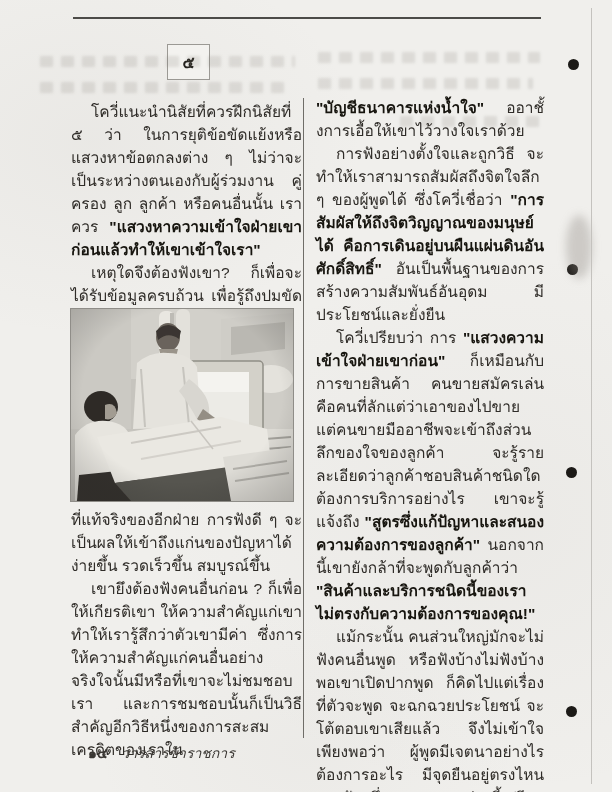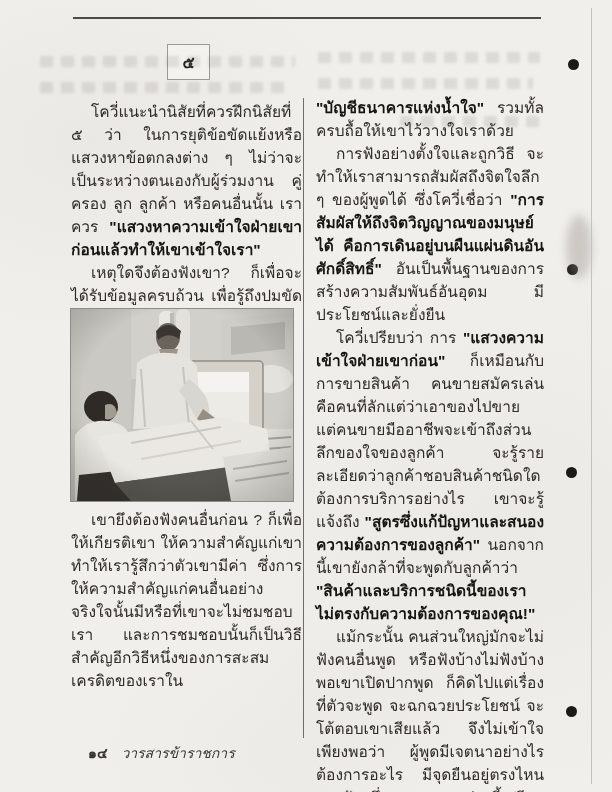--- a/index.html
+++ b/index.html
@@ -139,25 +139,26 @@
 
         <path d="M152 148 L222 138 L222 192 L160 192 Z" fill="#dddbd5"></path>
         <line x1="162" y1="160" x2="216" y2="152" stroke="#b0aea8" stroke-width="2"></line>
         <line x1="164" y1="172" x2="218" y2="164" stroke="#b0aea8" stroke-width="2"></line>
       </g>
       <rect x="0" y="0" width="222" height="192" fill="url(#vig)"></rect>
     </svg>
   </div>
 
   <div class="col col-left-bot">
+    <p><span>ที่แท้จริงของอีกฝ่าย การฟังดี ๆ จะเป็นผลให้เข้าถึงแก่นของปัญหาได้ง่ายขึ้น รวดเร็วขึ้น สมบูรณ์ขึ้น</span></p>
     <p class="indent"><span>เขายึงต้องฟังคนอื่นก่อน ? ก็เพื่อให้เกียรติเขา ให้ความสำคัญแก่เขา ทำให้เรารู้สึกว่าตัวเขามีค่า ซึ่งการให้ความสำคัญแก่คนอื่นอย่างจริงใจนั้นมีหรือที่เขาจะไม่ชมชอบเรา และการชมชอบนั้นก็เป็นวิธีสำคัญอีกวิธีหนึ่งของการสะสมเครดิตของเราใน</span></p>
   </div>
 
   <div class="col col-right">
-    <p><b>"บัญชีธนาคารแห่งน้ำใจ"</b><span> รวมทั้ลครบถื้อให้เขาไว้วางใจเราด้วย</span></p>
+    <p><b>"บัญชีธนาคารแห่งน้ำใจ"</b><span> ออาชั้งการเอื้อให้เขาไว้วางใจเราด้วย</span></p>
     <p class="indent"><span>การฟังอย่างตั้งใจและถูกวิธี จะทำให้เราสามารถสัมผัสถึงจิตใจลึก ๆ ของผู้พูดได้ ซึ่งโควี่เชื่อว่า </span><b>"การสัมผัสให้ถึงจิตวิญญาณของมนุษย์ได้ คือการเดินอยู่บนผืนแผ่นดินอันศักดิ์สิทธิ์"</b><span> อันเป็นพื้นฐานของการสร้างความสัมพันธ์อันอุดม มีประโยชน์และยั่งยืน</span></p>
     <p class="indent"><span>โควี่เปรียบว่า การ </span><b>"แสวงความเข้าใจฝ่ายเขาก่อน"</b><span> ก็เหมือนกับการขายสินค้า คนขายสมัครเล่นคือคนที่ลักแต่ว่าเอาของไปขาย แต่คนขายมืออาชีพจะเข้าถึงส่วนลึกของใจของลูกค้า จะรู้รายละเอียดว่าลูกค้าชอบสินค้าชนิดใด ต้องการบริการอย่างไร เขาจะรู้แจ้งถึง </span><b>"สูตรซึ่งแก้ปัญหาและสนองความต้องการของลูกค้า"</b><span> นอกจากนี้เขายังกล้าที่จะพูดกับลูกค้าว่า </span><b>"สินค้าและบริการชนิดนี้ของเราไม่ตรงกับความต้องการของคุณ!"</b></p>
     <p class="indent"><span>แม้กระนั้น คนส่วนใหญ่มักจะไม่ฟังคนอื่นพูด หรือฟังบ้างไม่ฟังบ้าง พอเขาเปิดปากพูด ก็คิดไปแต่เรื่องที่ตัวจะพูด จะฉกฉวยประโยชน์ จะโต้ตอบเขาเสียแล้ว จึงไม่เข้าใจเพียงพอว่า ผู้พูดมีเจตนาอย่างไร ต้องการอะไร มีจุดยืนอยู่ตรงไหน การฟังครึ่ง ๆ กลาง ๆ อย่างนี้เปรียบเหมือนคนขายสมัครเล่น</span></p>
 
   </div>
 
   <div class="footer">
     <span class="pg">๑๔</span>
     <span class="journal">วารสารข้าราชการ</span>
   </div>

